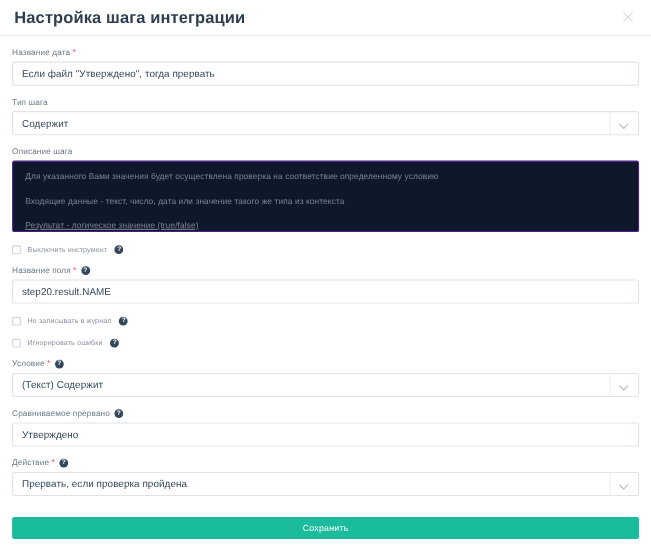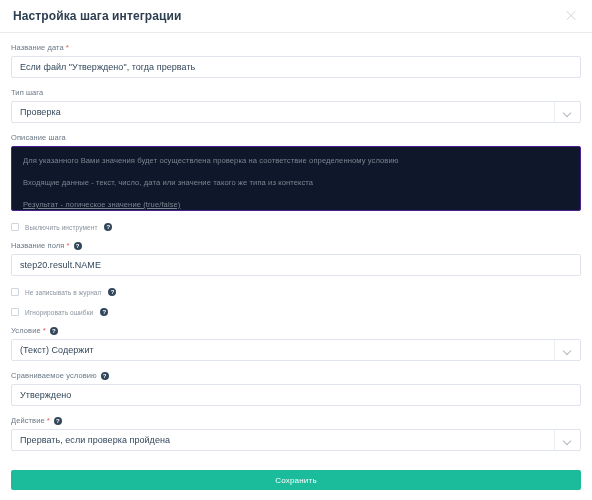--- a/index.html
+++ b/index.html
@@ -30,21 +30,21 @@
   .modal-header {
     height: 33px;
     min-height: 33px;
     border-bottom: 1px solid #e9ecef;
     display: flex;
     align-items: center;
     padding: 0 12px 0 13px;
     box-sizing: border-box;
   }
   .modal-title {
-    font-size: 12px;
+    font-size: 15px;
     font-weight: bold;
     color: #2c3e50;
     letter-spacing: 0.1px;
     flex: 1;
   }
   .close-btn {
     width: 18px;
     height: 18px;
     position: relative;
     cursor: pointer;
@@ -244,21 +244,21 @@
       <span class="req">*</span>
     </div>
     <div class="text-input">Если файл "Утверждено", тогда прервать</div>
 
     <div class="gap-a"></div>
 
     <div class="field-label">
       <span>Тип шага</span>
     </div>
     <div class="select-input">
-      <span class="select-value">Проверка</span>
+      <span class="select-value">Содержит</span>
       <span class="select-arrow-wrap">
           <span class="chev"></span>
         </span>
     </div>
 
     <div class="gap-a"></div>
 
     <div class="field-label">
       <span>Описание шага</span>
     </div>
@@ -311,21 +311,21 @@
     <div class="select-input">
       <span class="select-value">(Текст) Содержит</span>
       <span class="select-arrow-wrap">
           <span class="chev"></span>
         </span>
     </div>
 
     <div class="gap-a"></div>
 
     <div class="field-label">
-      <span>Сравниваемое условию</span>
+      <span>Сравниваемое прервано</span>
       <span class="help-icon">?</span>
     </div>
     <div class="text-input">Утверждено</div>
 
     <div class="gap-a"></div>
 
     <div class="field-label">
       <span>Действие</span>
       <span class="req">*</span>
       <span class="help-icon">?</span>

